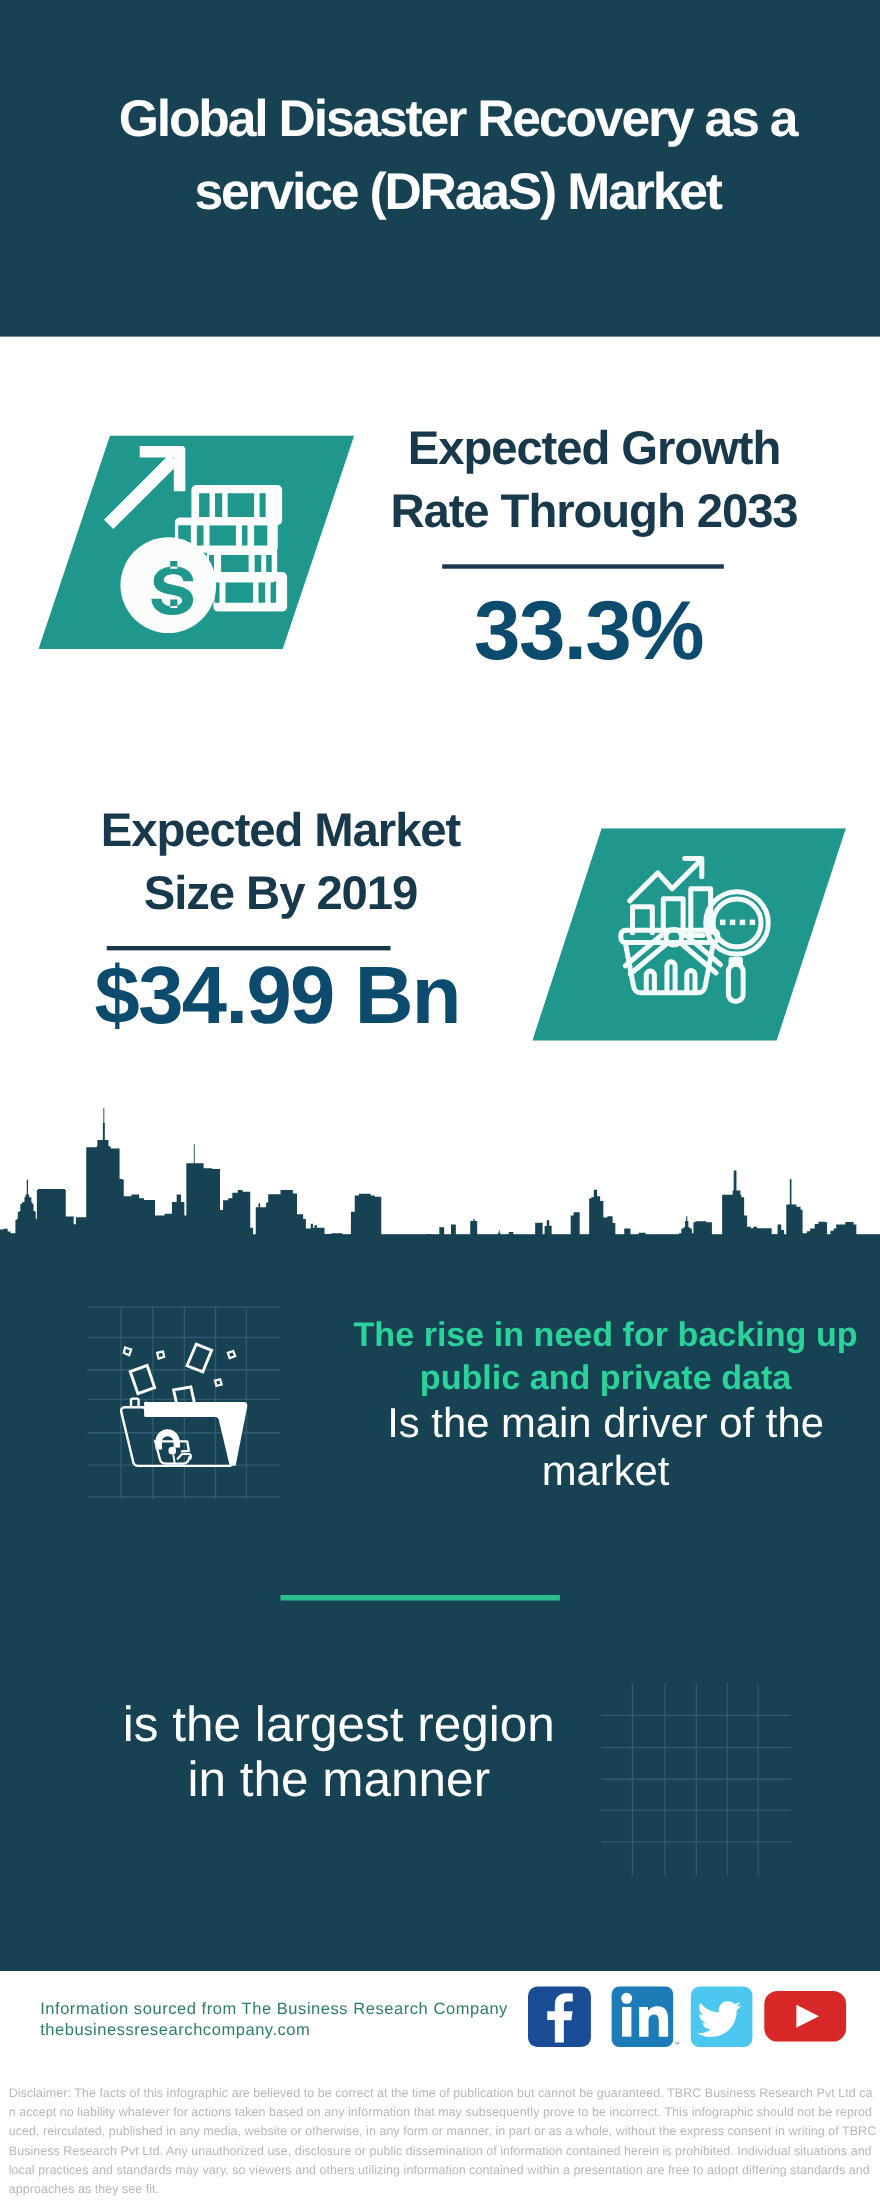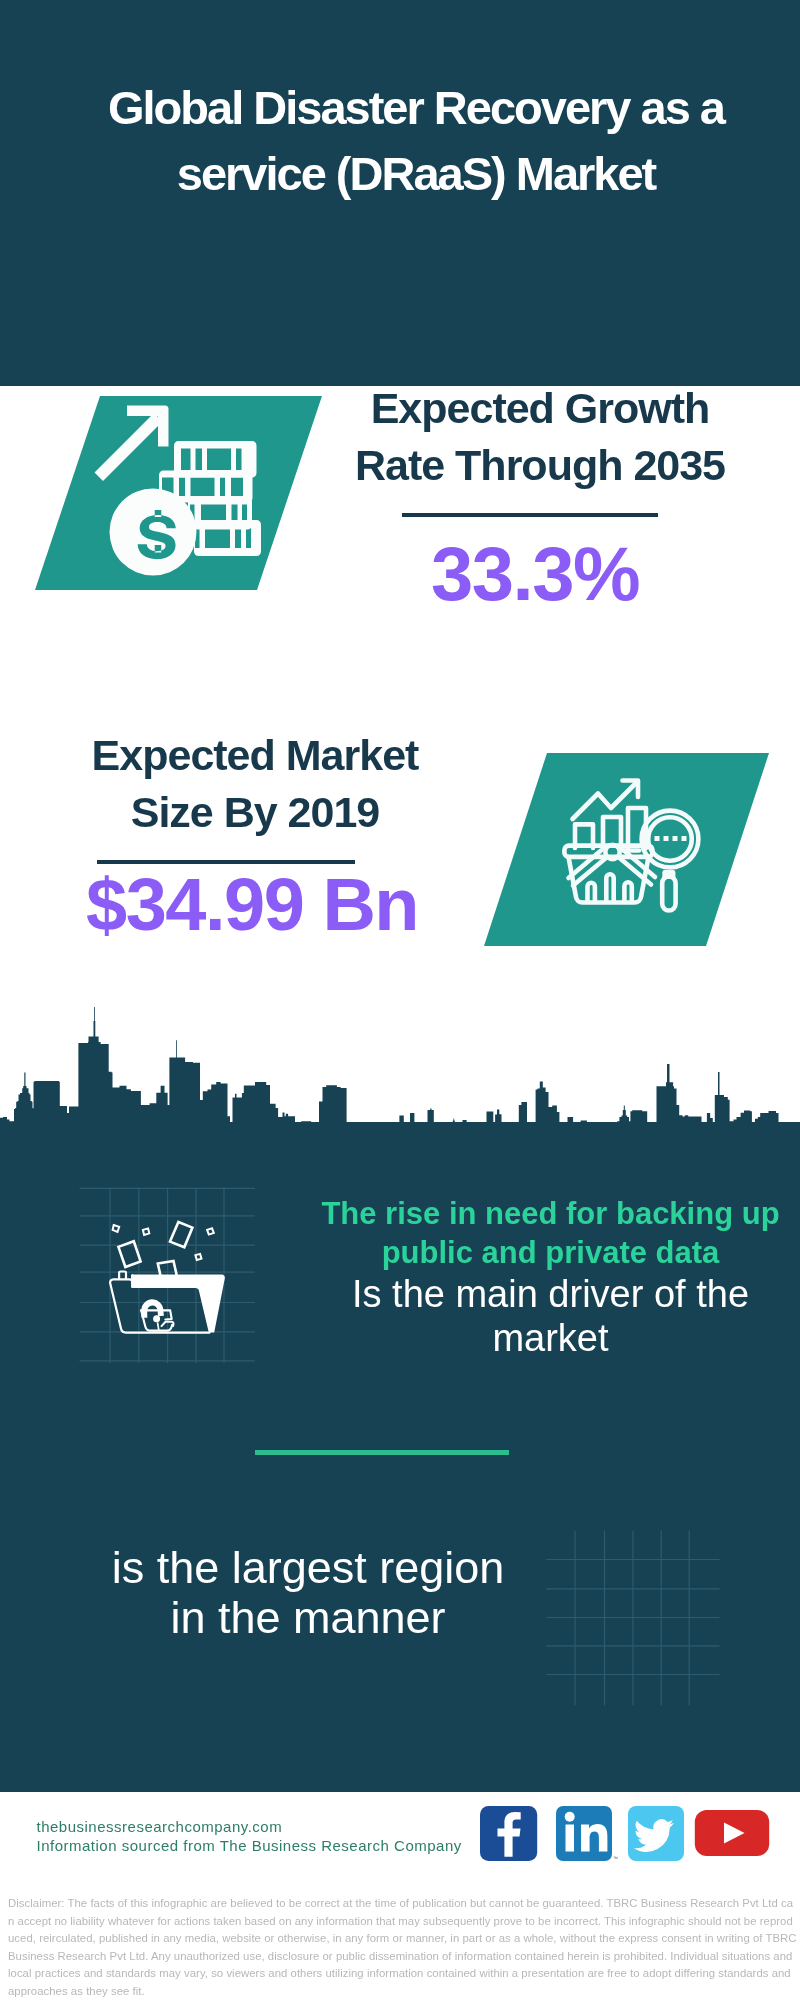--- a/index.html
+++ b/index.html
@@ -5,31 +5,31 @@
   * { box-sizing: border-box; }
   html, body { margin:0; padding:0; }
   body {
     width:800px; height:2000px; overflow:hidden;
     background:#ffffff;
     font-family:"Liberation Sans", sans-serif;
   }
   .page { position:relative; width:800px; height:2000px; background:#fff; overflow:hidden; }
 
   
-  .header { position:absolute; left:0; top:0; width:800px; height:386px; background:#164254;padding-left:40px; }
+  .header { position:absolute; left:0; top:0; width:800px; height:306px; background:#164254;padding-left:40px; }
   .header-title {
     position:absolute; left:44px; top:75px; width:744px;
     color:#ffffff; font-size:47px; font-weight:700; line-height:65.5px;
     text-align:center; letter-spacing:-2px;
   }
 
   
   .stat-label { color:#17394b; font-weight:700; letter-spacing:-1px; }
   .rule { background:#17394b; }
-  .stat-value { color:#8b5cf6; font-weight:700; letter-spacing:-1.5px; white-space:nowrap; }
+  .stat-value { color:#0c4a6e; font-weight:700; letter-spacing:-1.5px; white-space:nowrap; }
 
   .stat1-text { position:absolute; left:330px; top:380px; width:420px; text-align:center; }
   .stat2-text { position:absolute; left:89px; top:727px; width:332px; text-align:center; }
 
   
   .lower { position:absolute; left:0; top:1122px; width:800px; height:670px; background:#164254; }
   .accent { color:#2bd39a; font-weight:700; text-align:center; }
   .plain { color:#ffffff; font-weight:400; text-align:center; }
   .driver-text { position:absolute; left:293px; top:1194px; width:515px; }
   .mid-rule { position:absolute; left:255px; top:1450px; width:254px; height:5px; background:#2bbd8e; }
@@ -68,21 +68,21 @@
       <path fill-rule="evenodd" d="M163.5,124 h58 a4.5,4.5 0 0 1 4.5,4.5 v27 a4.5,4.5 0 0 1 -4.5,4.5 h-58 a4.5,4.5 0 0 1 -4.5,-4.5 v-27 a4.5,4.5 0 0 1 4.5,-4.5 Z
         M160,132 h4.5 v20 h-4.5 Z M170,132 h25 v20 h-25 Z M200,132 h6 v20 h-6 Z M211,132 h5 v20 h-5 Z"></path>
 
       <circle cx="118" cy="136" r="43.5"></circle>
       <path fill="#1f978d" transform="translate(123,134) scale(0.86) translate(-118,-136)" d="M114.2,112.8 h7.6 v8.2 h-7.6 Z M114.2,153.5 h7.6 v8.8 h-7.6 Z
           M118,118.5 c-12.4,0 -21.3,6.3 -21.3,15.3 c0,8.1 5.8,12.2 17.8,14.4 c9.6,1.8 12.3,3.2 12.3,6.4 c0,3.5 -4.2,6 -10.3,6 c-6.8,0 -11.2,-3 -11.5,-8 h-10.7 c0.3,10.4 9,17.3 22.1,17.3 c13.2,0 22,-6.6 22,-16.2 c0,-8.6 -6.2,-12.8 -19.5,-15.3 c-9.2,-1.7 -11.4,-3 -11.4,-6 c0,-3.3 4,-5.6 9.9,-5.6 c6.3,0 10.4,2.8 10.7,7.3 h10.6 c-0.4,-9.8 -8.6,-15.6 -20.7,-15.6 Z"></path>
     </g>
   </svg>
 
   <div class="stat1-text">
-    <div class="stat-label" style="font-size:43px;line-height:57px">Expected Growth Rate Through 2035</div>
+    <div class="stat-label" style="font-size:43px;line-height:57px">Expected Growth Rate Through 2033</div>
     <div class="rule" style="width:256px;height:4px;margin:19px auto 0;position:relative;left:-10px"></div>
     <div class="stat-value" style="font-size:76px;line-height:82px;margin-top:16px;position:relative;left:-5px">33.3%</div>
   </div>
 
   <svg class="icon-research" style="position:absolute;left:484px;top:753px" width="286" height="194" viewBox="0 0 286 194">
     <polygon fill="#1f978d" points="63,0 285,0 222,193 0,193"></polygon>
     <g fill="none" stroke="#f3fbfa" stroke-width="4.6" stroke-linecap="round" stroke-linejoin="round" transform="translate(-484,-753)">
 
       <polyline points="572.5,819 598,793.5 611,808 635.5,783.5"></polyline>
       <polyline points="622.5,780.5 638,780.5 638,797"></polyline>
@@ -194,22 +194,22 @@
 
   <div class="mid-rule"></div>
 
   <div class="region-text">
     <div class="plain" style="font-size:45px;line-height:50px">is the largest region in the manner</div>
   </div>
 
   <div class="footer-rule"></div>
   <div class="footer">
     <div class="src-text">
+      <div>Information sourced from The Business Research Company</div>
       <div>thebusinessresearchcompany.com</div>
-      <div>Information sourced from The Business Research Company</div>
     </div>
     <svg style="position:absolute;left:478px;top:12px" width="294" height="60" viewBox="478 1804 294 60">
       <g>
         <rect x="480" y="1806" width="57.2" height="55" rx="8.5" fill="#1b4c96"></rect>
         <path fill="#ffffff" d="M512.6,1856.8 v-20.3 h6.9 l1,-8 h-7.9 v-5.1 c0,-2.3 0.6,-3.9 3.9,-3.9 h4.2 v-7.2 a56,56 0 0 0 -6.1,-0.3 c-6.1,0 -10.2,3.7 -10.2,10.5 v5.9 h-6.9 v8 h6.9 v20.4 Z"></path>
       </g>
       <g>
         <rect x="556" y="1806" width="56" height="55" rx="7" fill="#1c7cb8"></rect>
         <rect x="565.5" y="1824.5" width="8.5" height="27" fill="#ffffff"></rect>
         <circle cx="569.7" cy="1816.7" r="5" fill="#ffffff"></circle>

